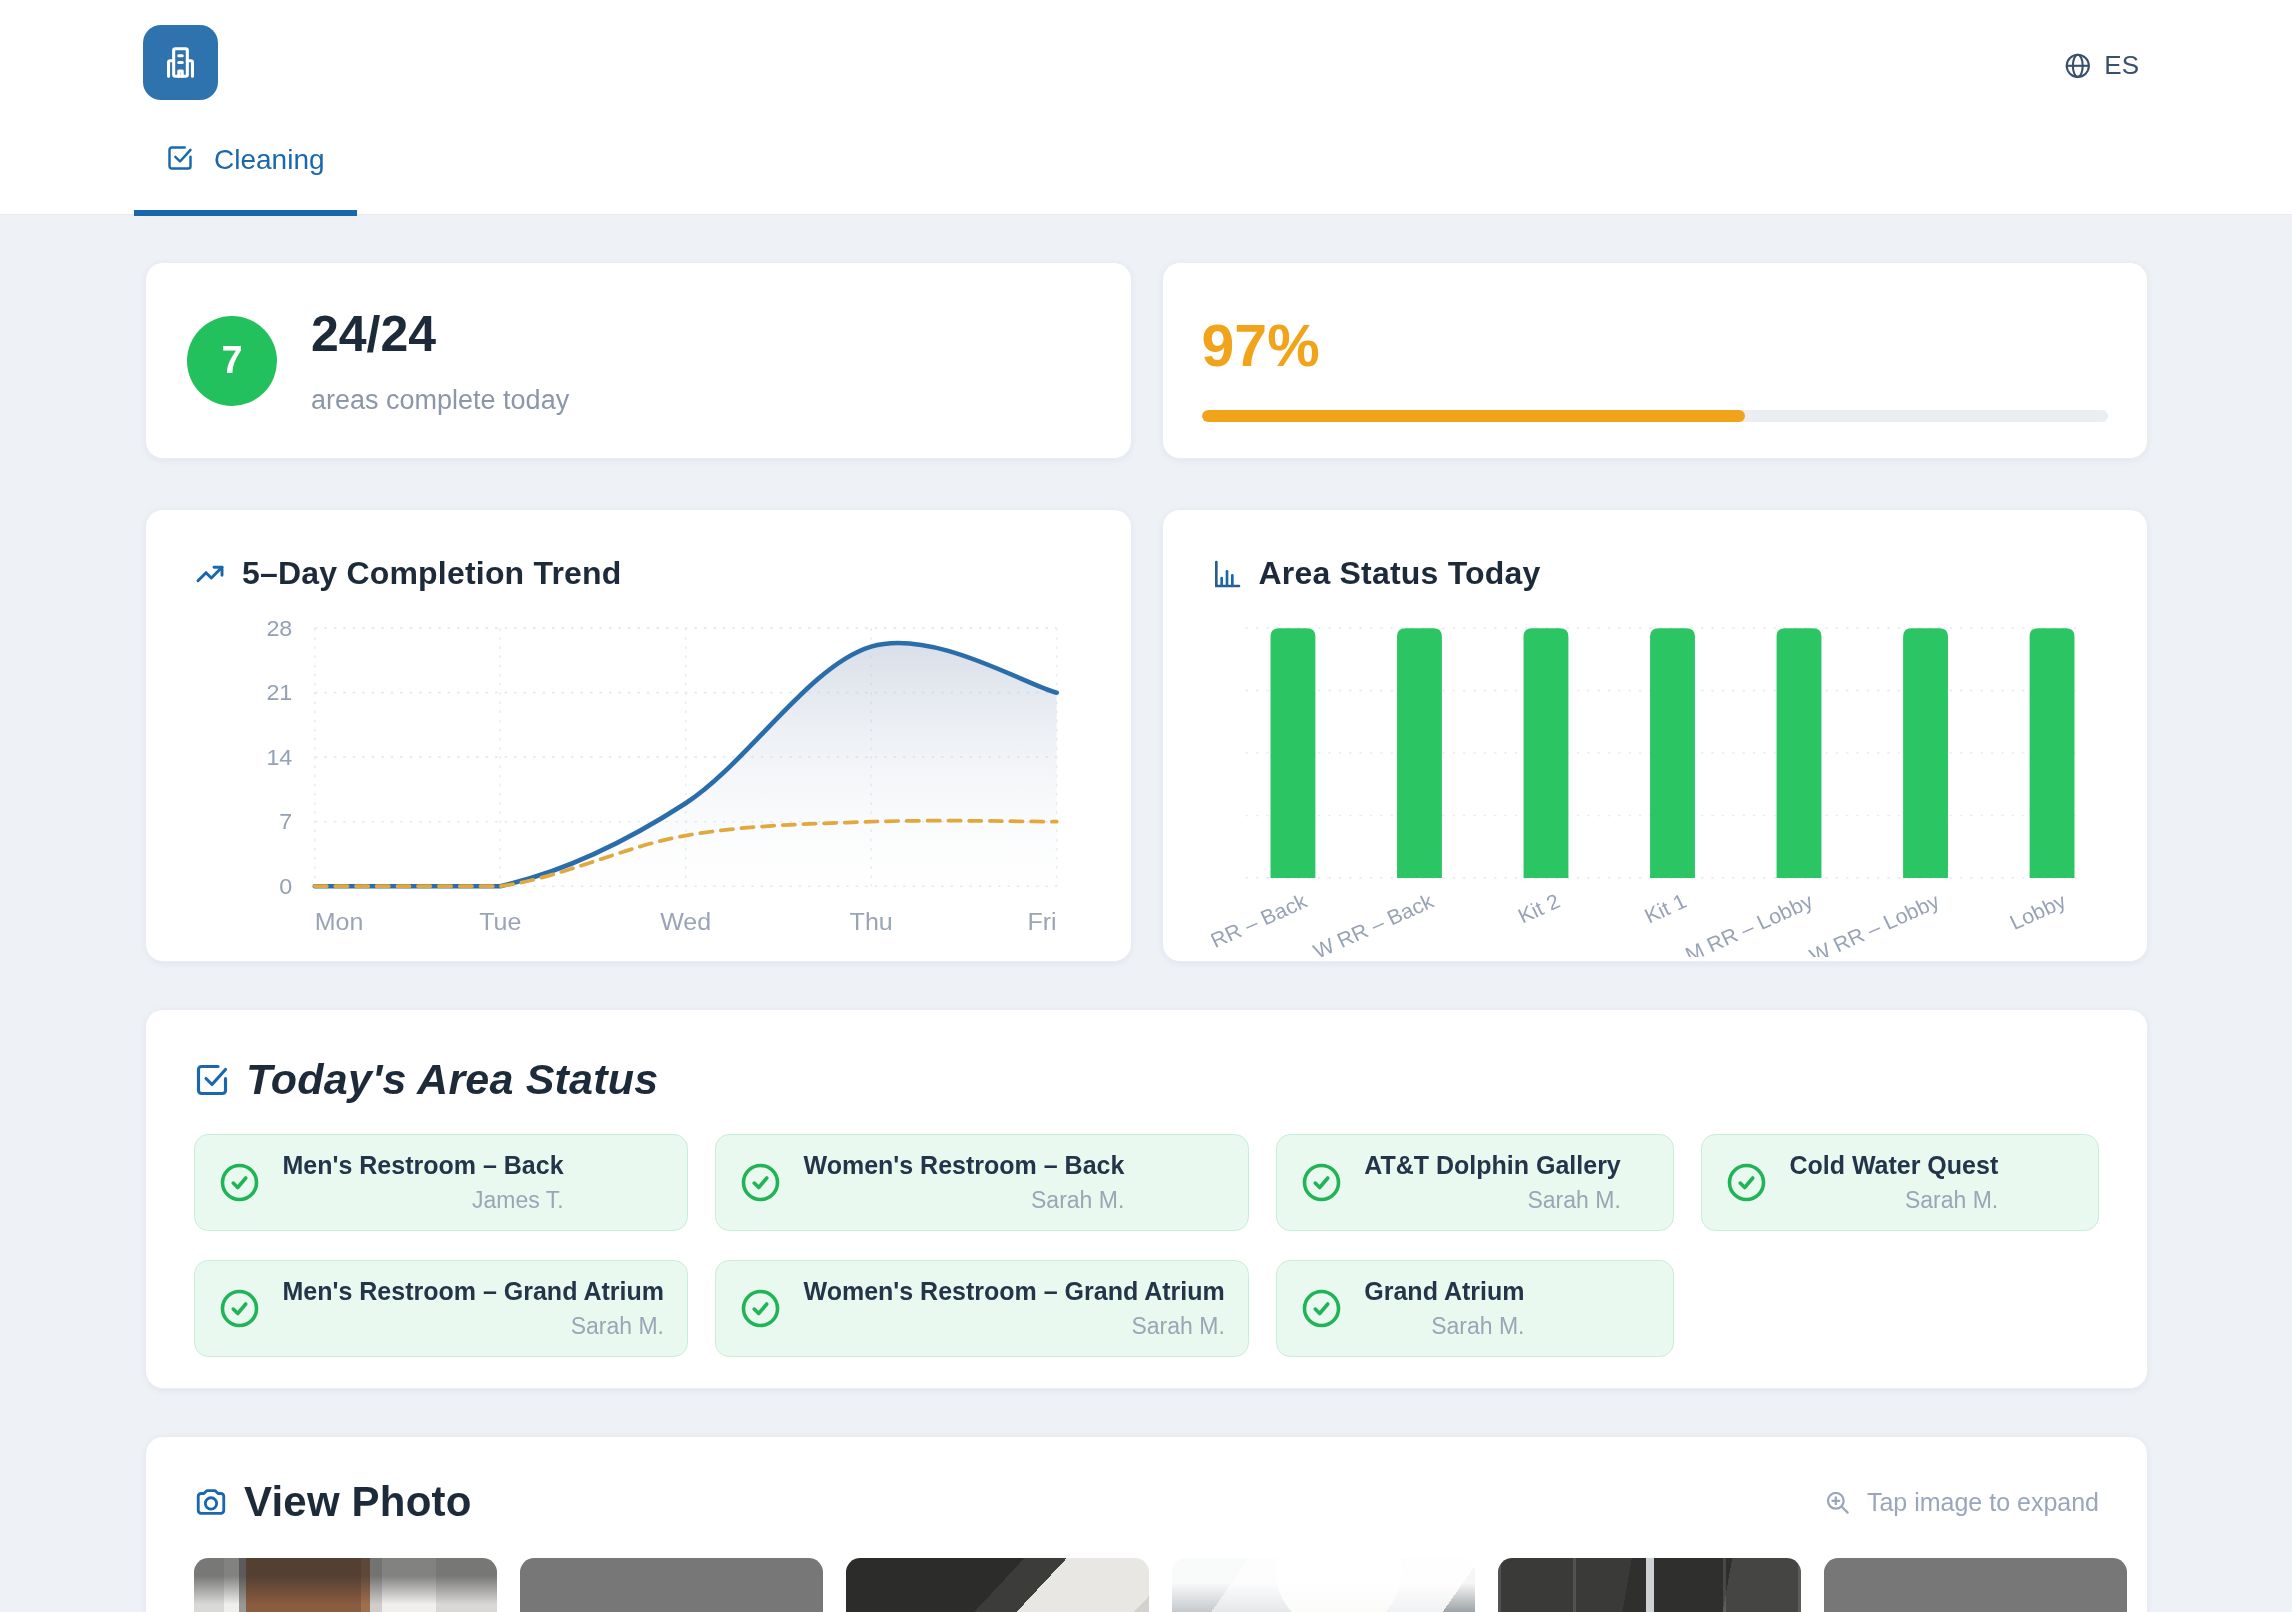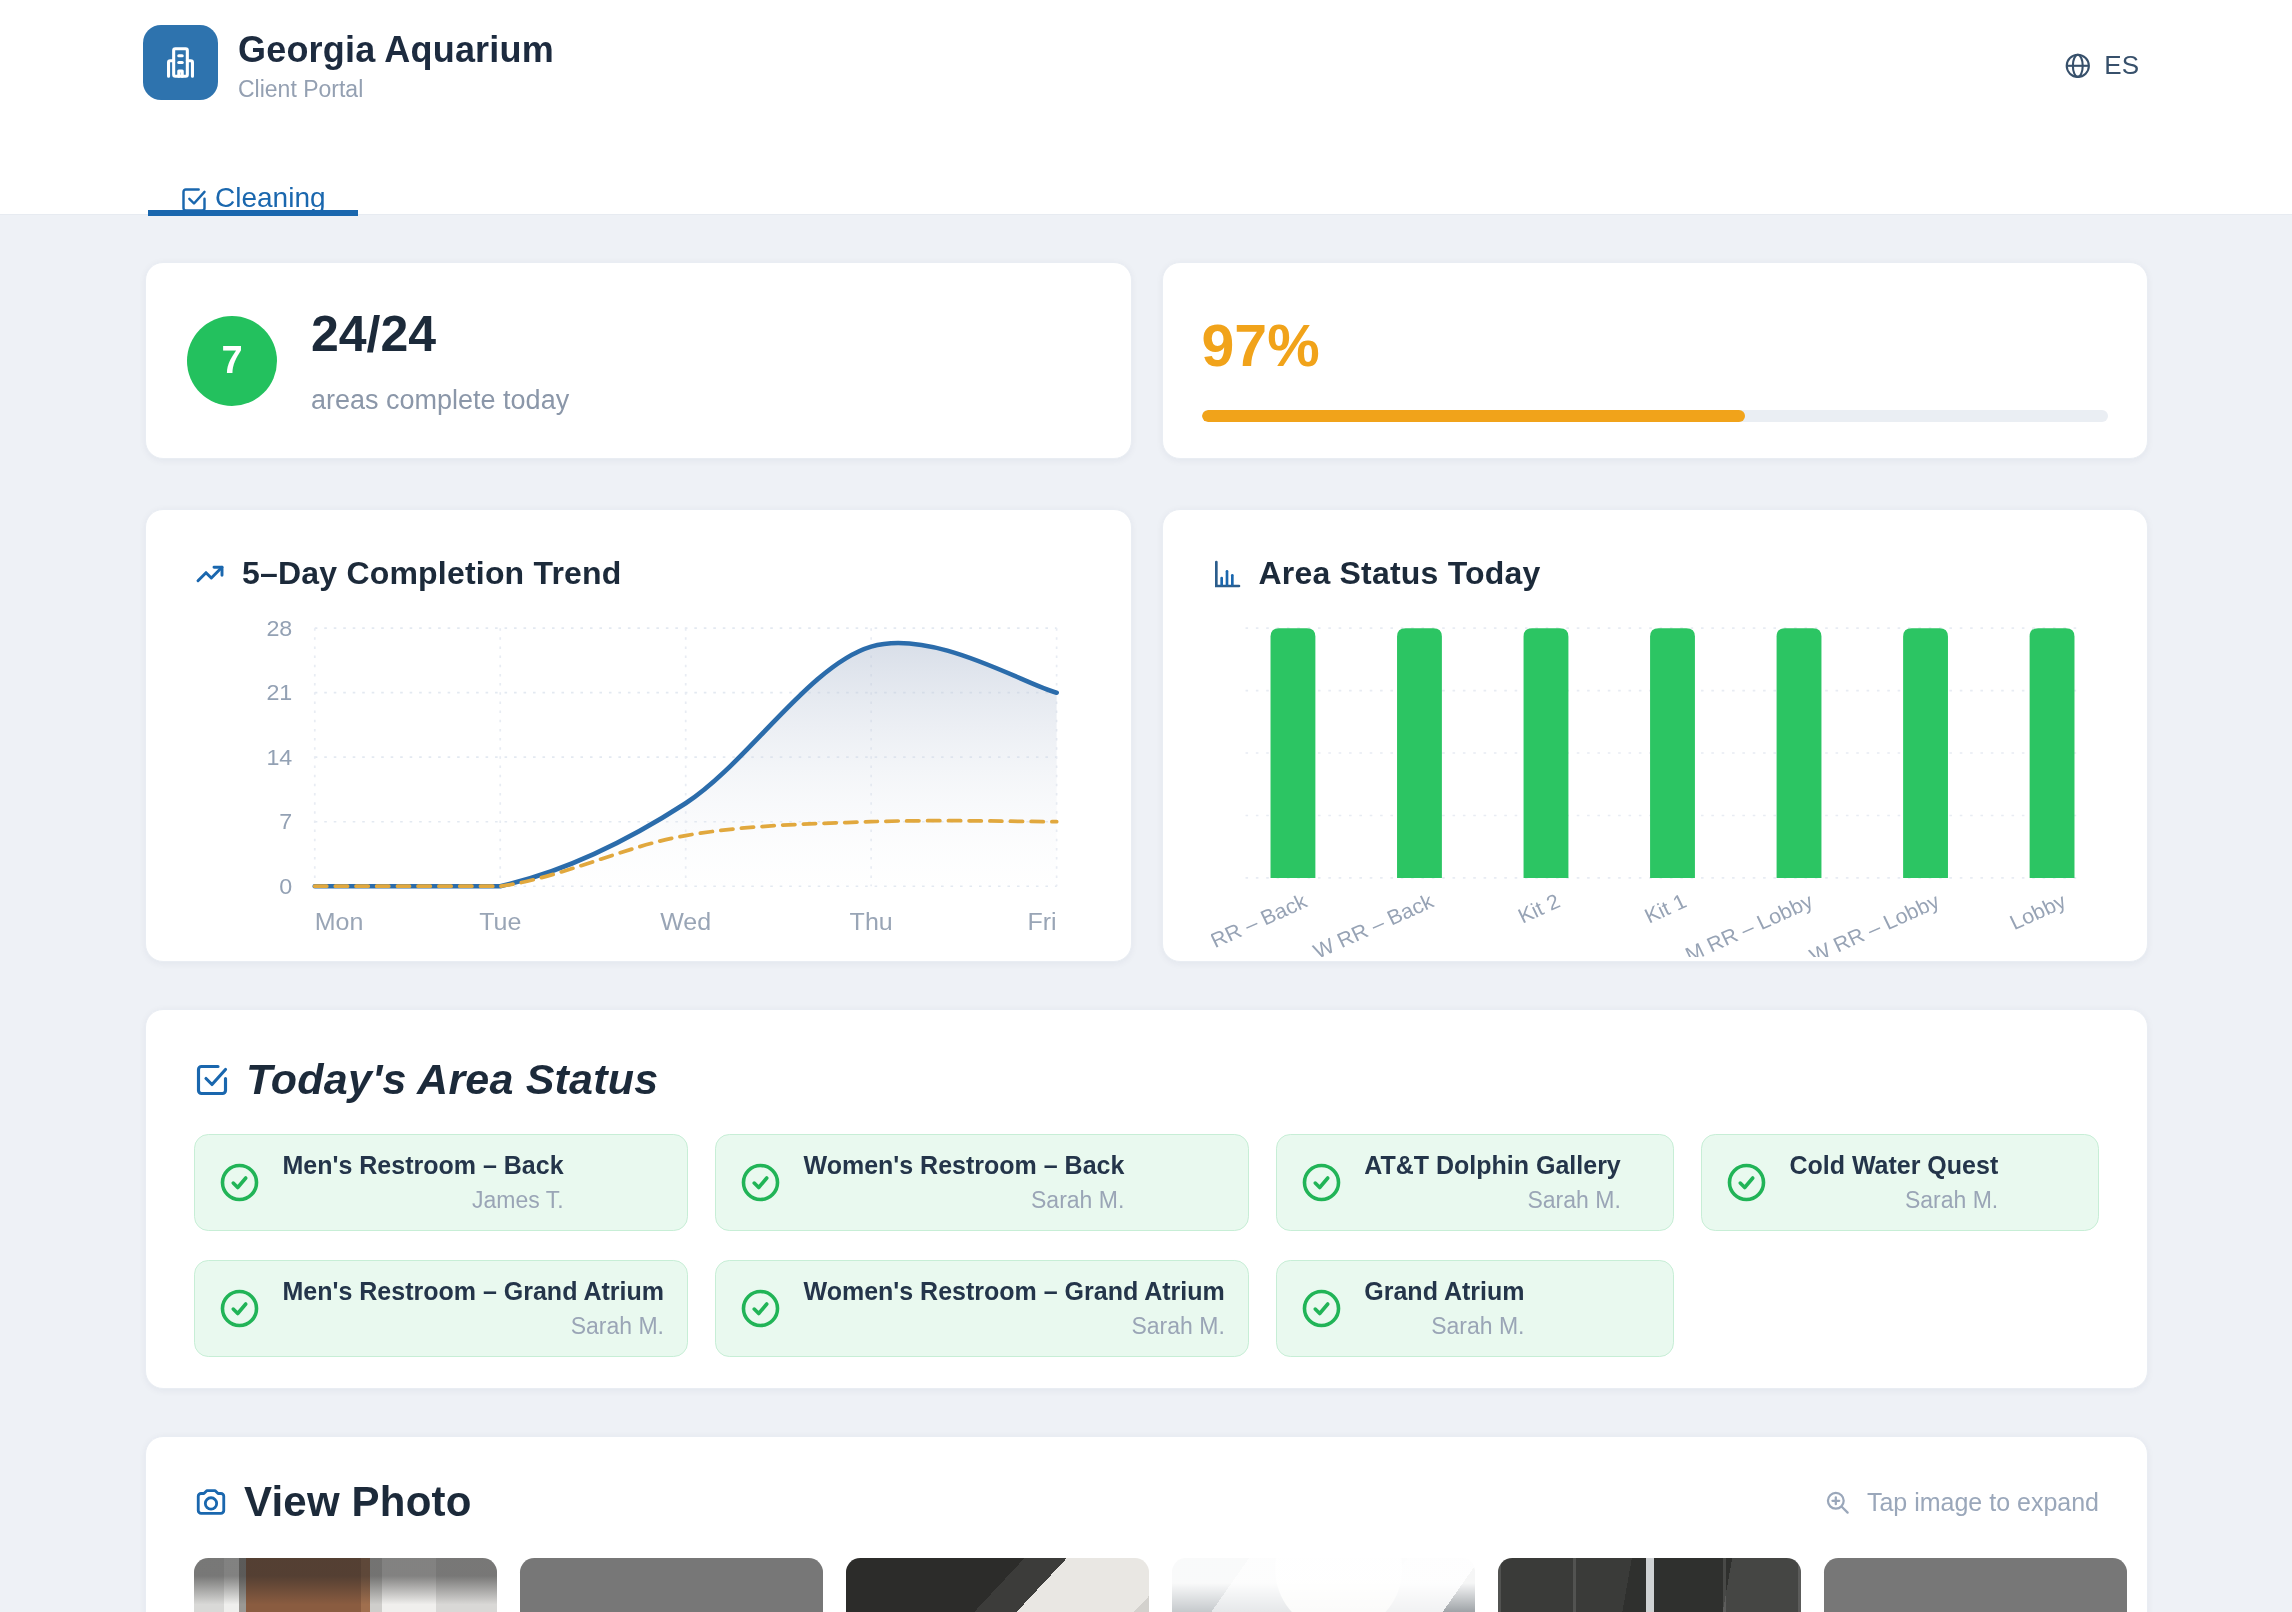--- a/index.html
+++ b/index.html
@@ -8,22 +8,22 @@
 
   
   .header { position:relative; height:215px; background:#ffffff; border-bottom:1.8px solid #e7ebf1; }
   .logo { position:absolute; left:143px; top:25px; width:75px; height:75px; border-radius:18px;
           background:#2e73ae; display:flex; align-items:center; justify-content:center; }
   .title-block { position:absolute; left:238px; top:29px; }
   .app-title { font-size:36px; font-weight:700; color:#1d2b3f; letter-spacing:0.2px; }
   .app-subtitle { font-size:23px; color:#94a0b2; margin-top:5.4px; }
   .lang { position:absolute; right:154px; top:50px; display:flex; align-items:center; gap:11.6px;
           color:#37506b; font-size:26px; cursor:pointer;text-align:center; }
-  .tab { position:absolute; left:148px; bottom:0; height:70px; padding:0 32px; display:flex;
-         align-items:flex-end; gap:7px; color:#1a67ae; font-size:28px; font-weight:500; cursor:pointer; }
+  .tab { position:absolute; left:134px; bottom:0; height:70px; padding:0 32px; display:flex;
+         align-items:flex-start; gap:20px; color:#1a67ae; font-size:28px; font-weight:500; cursor:pointer; }
   .tab .underline { position:absolute; left:0; right:0; bottom:-1.8px; height:6.3px; background:#1a67ae; }
 
   
   .main { padding:47px 145px 0; }
   .row2 { display:grid; grid-template-columns:1fr 1fr; gap:30px; }
   .card { background:#ffffff; border:0.9px solid #e9edf3; border-radius:18px;
           box-shadow:0 1.8px 7.2px rgba(25,45,85,.05); }
 
   
   .stat-card { height:197px; display:flex; align-items:center; padding:0 41px; gap:34px; }
@@ -93,24 +93,20 @@
   <div class="logo">
     <svg width="41" height="41" viewBox="0 0 24 24" fill="none" stroke="#ffffff" stroke-width="1.8" stroke-linecap="round" stroke-linejoin="round">
       <rect x="8" y="4" width="8" height="16" rx="1"></rect>
       <path d="M5 20v-8a1 1 0 0 1 1-1h2"></path>
       <path d="M19 20v-8a1 1 0 0 0-1-1h-2"></path>
       <line x1="11" y1="8" x2="13" y2="8"></line>
       <line x1="11" y1="12" x2="13" y2="12"></line>
       <path d="M11 20v-3h2v3"></path>
     </svg>
   </div>
-  <div class="title-block">
-    <div class="app-title">Georgia Aquarium</div>
-    <div class="app-subtitle">Client Portal</div>
-  </div>
   <div class="lang">
     <svg width="29.6" height="29.6" viewBox="0 0 24 24" fill="none" stroke="#37506b" stroke-width="1.7">
       <circle cx="12" cy="12" r="9"></circle>
       <ellipse cx="12" cy="12" rx="4" ry="9"></ellipse>
       <line x1="3" y1="12" x2="21" y2="12"></line>
     </svg>
     <span>ES</span>
   </div>
   <div class="tab">
     <svg width="28" height="28" viewBox="0 0 24 24" fill="none" stroke="#1a67ae" stroke-width="2.1" stroke-linecap="round" stroke-linejoin="round">

